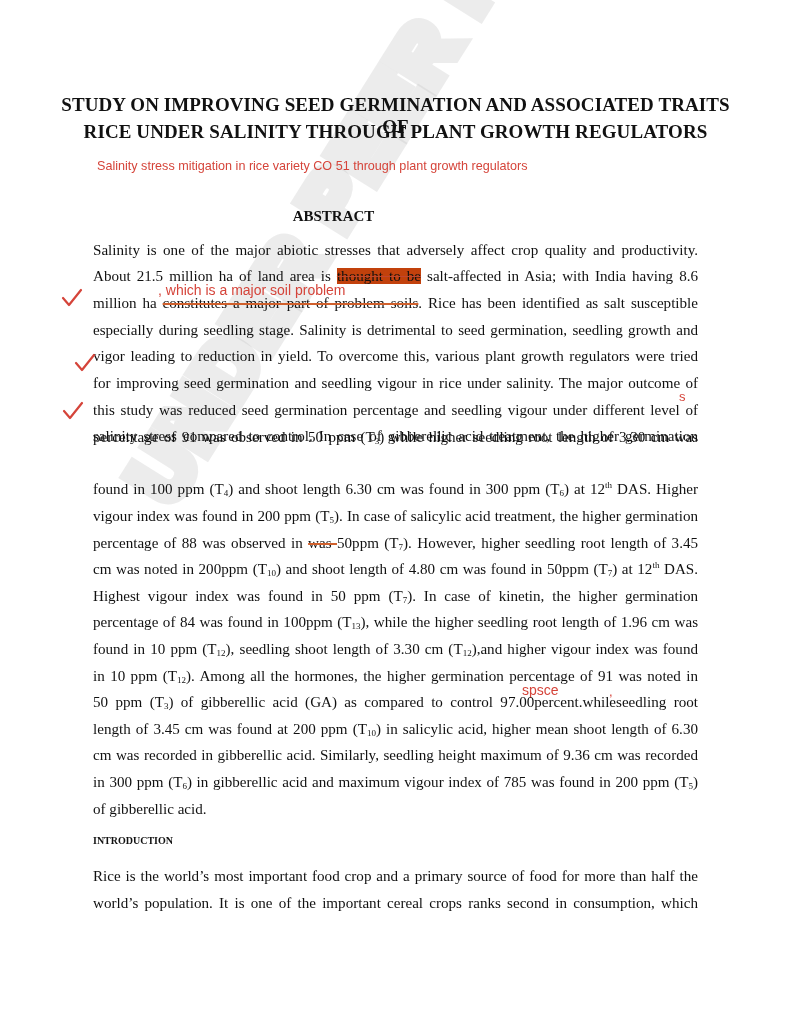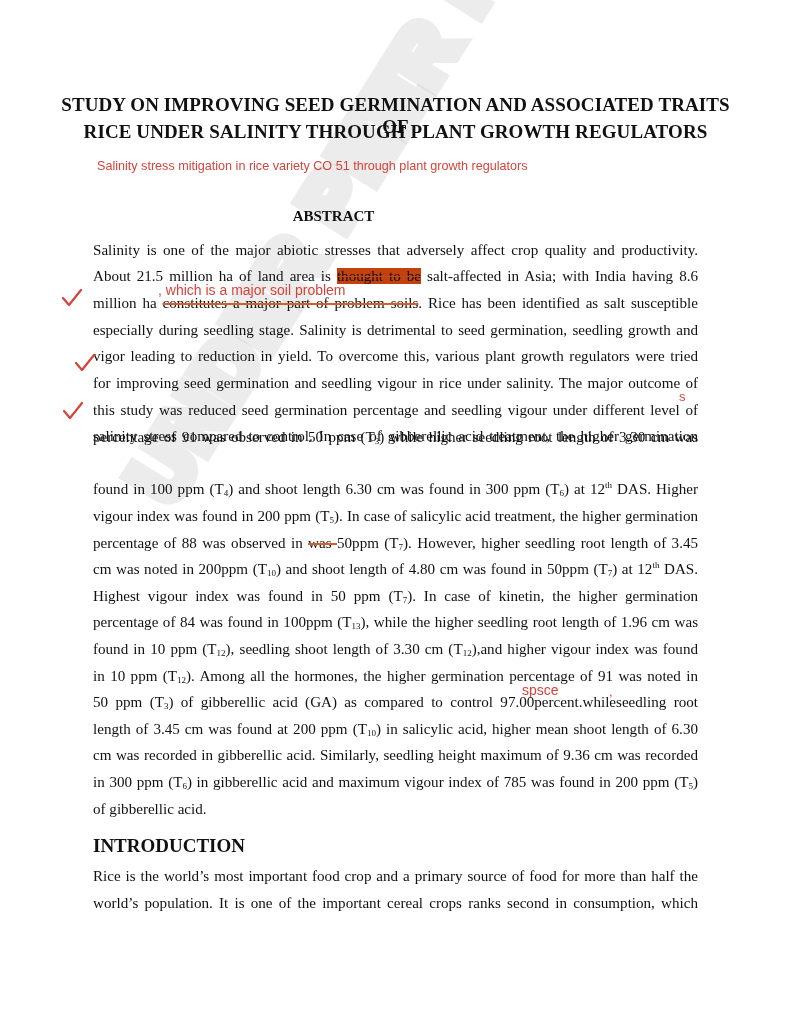--- a/index.html
+++ b/index.html
@@ -27,21 +27,21 @@
 
   .hl { background: #c2410c; text-decoration: line-through; text-decoration-color: #c0462f; }
   .strike { text-decoration: line-through; text-decoration-color: #d0602c; text-decoration-thickness: 2px; margin-top: 25px; }
 
   .ins { position: absolute; font-family: "Liberation Sans", sans-serif; color: #d5443a; font-size: 14px; }
   .ins.small { font-size: 13px; }
 
   .check { position: absolute; width: 22px; height: 22px; }
   .check svg { width: 22px; height: 22px; display: block; }
 
-  .h-intro { position: absolute; left: 93px; top: 835px; font-weight: bold; font-size: 19px; }
+  .h-intro { position: absolute; left: 93px; top: 835px; font-weight: bold; font-size: 10px; }
 
   .watermark { position: absolute; left: 110px; top: 470px; transform: rotate(-58deg); transform-origin: left top;
                font-family: "Liberation Sans", sans-serif; font-weight: bold; font-size: 78px; letter-spacing: 4px;
                color: transparent; -webkit-text-stroke: 14px rgba(200,200,200,0.35); pointer-events: none;
                white-space: nowrap; }
 </style>
 </head>
 <body>
 
 <div class="page">

